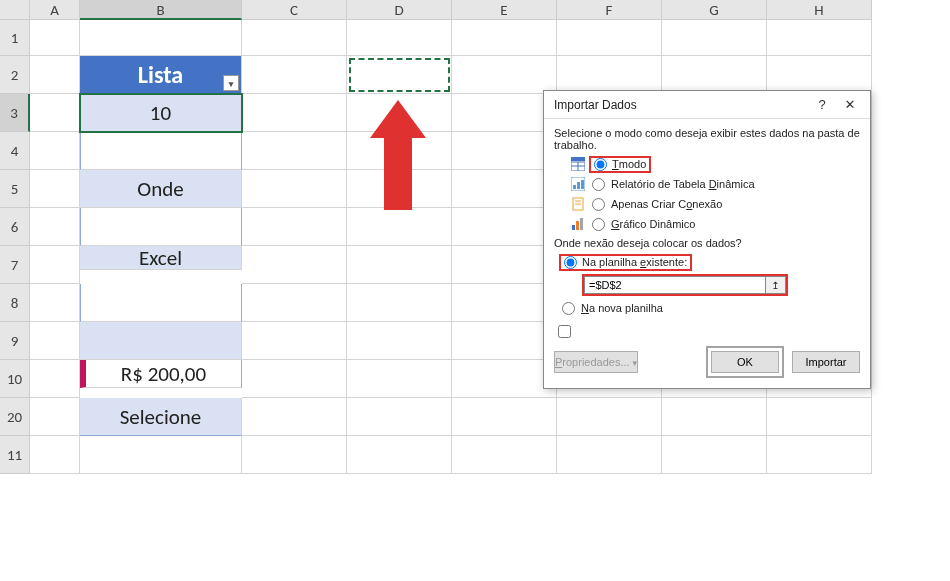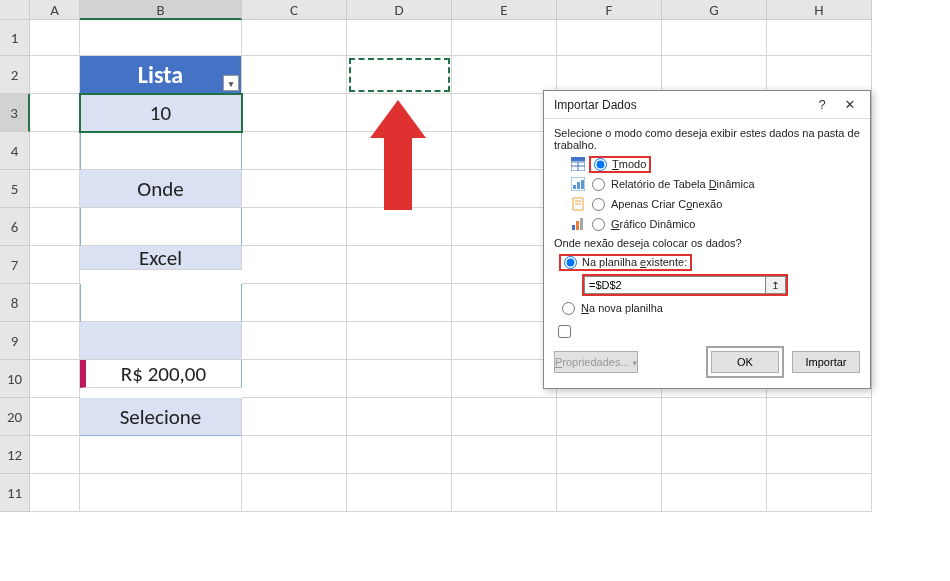--- a/index.html
+++ b/index.html
@@ -196,31 +196,20 @@
     <div class="cell" style="width:50px;height:38px"></div>
     <div class="cell tbl-band" style="width:162px;height:38px;border-bottom:1px solid #8ea9db">Selecione</div>
     <div class="cell" style="width:105px;height:38px"></div>
     <div class="cell" style="width:105px;height:38px"></div>
     <div class="cell" style="width:105px;height:38px"></div>
     <div class="cell" style="width:105px;height:38px"></div>
     <div class="cell" style="width:105px;height:38px"></div>
     <div class="cell" style="width:105px;height:38px"></div>
   </div>
 
-  <div class="row">
-      <div class="rowhead" style="height:38px">12</div>
-    <div class="cell" style="width:50px;height:38px"></div>
-    <div class="cell" style="width:162px;height:38px"></div>
-    <div class="cell" style="width:105px;height:38px"></div>
-    <div class="cell" style="width:105px;height:38px"></div>
-    <div class="cell" style="width:105px;height:38px"></div>
-    <div class="cell" style="width:105px;height:38px"></div>
-    <div class="cell" style="width:105px;height:38px"></div>
-    <div class="cell" style="width:105px;height:38px"></div>
-  </div>
 
   <div class="row">
       <div class="rowhead" style="height:38px">11</div>
     <div class="cell" style="width:50px;height:38px"></div>
     <div class="cell" style="width:162px;height:38px"></div>
     <div class="cell" style="width:105px;height:38px"></div>
     <div class="cell" style="width:105px;height:38px"></div>
     <div class="cell" style="width:105px;height:38px"></div>
     <div class="cell" style="width:105px;height:38px"></div>
     <div class="cell" style="width:105px;height:38px"></div>

